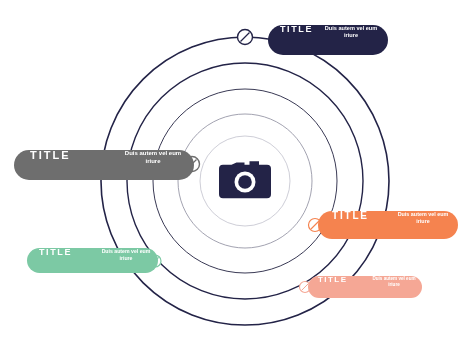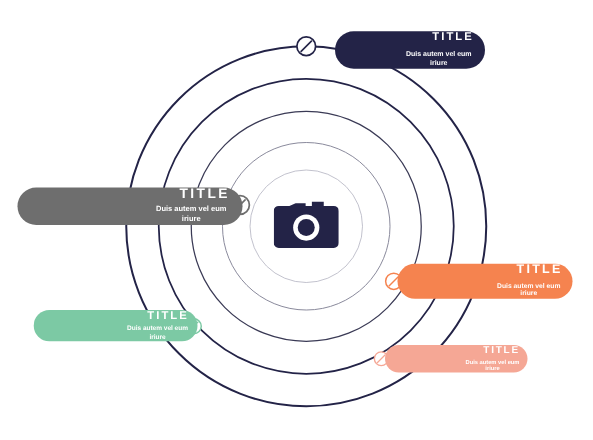--- a/index.html
+++ b/index.html
@@ -21,25 +21,24 @@
     position:absolute;
     left:219px;top:157px;
     width:52px;height:45px;
   }
   .camera-wrap svg{display:block;width:100%;height:100%;}
 
   
   .label-pill{
     position:absolute;
     display:flex;
-    align-items:flex-end;
+    align-items:flex-start;
     box-sizing:border-box;
     border-radius:999px;
     white-space:nowrap;
-    flex-direction:column;
   }
   .label-pill .pill-title{
     font-weight:700;
     letter-spacing:0.18em;
     line-height:1;
     text-transform:uppercase;
   }
   .label-pill .pill-desc{
     line-height:1.25;
     text-align:center;

